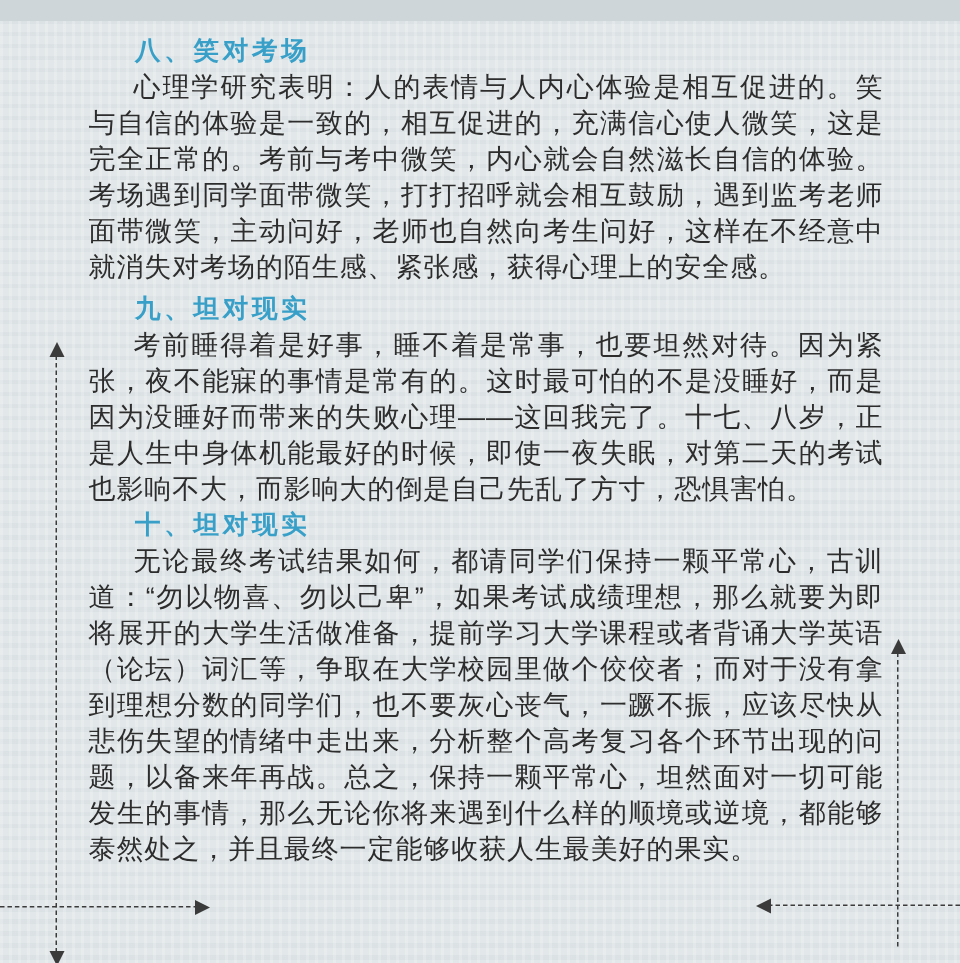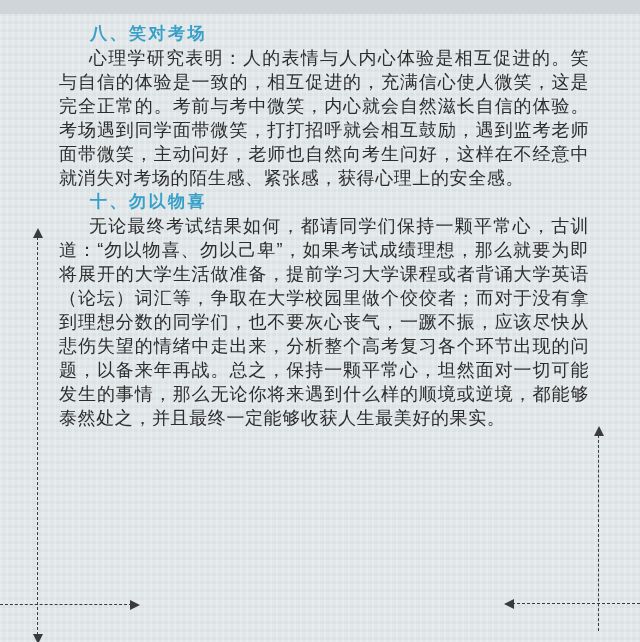--- a/index.html
+++ b/index.html
@@ -76,22 +76,24 @@
 </style>
 </head>
 <body>
 
 <div class="page">
 
   <main class="content">
     <h2 class="sec-heading">八、笑对考场</h2>
     <p class="sec-para">心理学研究表明：人的表情与人内心体验是相互促进的。笑与自信的体验是一致的，相互促进的，充满信心使人微笑，这是完全正常的。考前与考中微笑，内心就会自然滋长自信的体验。考场遇到同学面带微笑，打打招呼就会相互鼓励，遇到监考老师面带微笑，主动问好，老师也自然向考生问好，这样在不经意中就消失对考场的陌生感、紧张感，获得心理上的安全感。</p>
 
+    <h2 class="sec-heading mt">九、坦对现实</h2>
+    <p class="sec-para">考前睡得着是好事，睡不着是常事，也要坦然对待。因为紧张，夜不能寐的事情是常有的。这时最可怕的不是没睡好，而是因为没睡好而带来的失败心理——这回我完了。十七、八岁，正是人生中身体机能最好的时候，即使一夜失眠，对第二天的考试也影响不大，而影响大的倒是自己先乱了方寸，恐惧害怕。</p>
 
-    <h2 class="sec-heading">十、勿以物喜</h2>
+    <h2 class="sec-heading">十、坦对现实</h2>
     <p class="sec-para">无论最终考试结果如何，都请同学们保持一颗平常心，古训道：“勿以物喜、勿以己卑”，如果考试成绩理想，那么就要为即将展开的大学生活做准备，提前学习大学课程或者背诵大学英语（论坛）词汇等，争取在大学校园里做个佼佼者；而对于没有拿到理想分数的同学们，也不要灰心丧气，一蹶不振，应该尽快从悲伤失望的情绪中走出来，分析整个高考复习各个环节出现的问题，以备来年再战。总之，保持一颗平常心，坦然面对一切可能发生的事情，那么无论你将来遇到什么样的顺境或逆境，都能够泰然处之，并且最终一定能够收获人生最美好的果实。</p>
   </main>
 
   <div class="deco arrow-left-v">
     <span class="tri tri-up"></span>
     <span class="vline"></span>
     <span class="tri tri-down"></span>
   </div>
 
   <div class="deco arrow-right-v">

